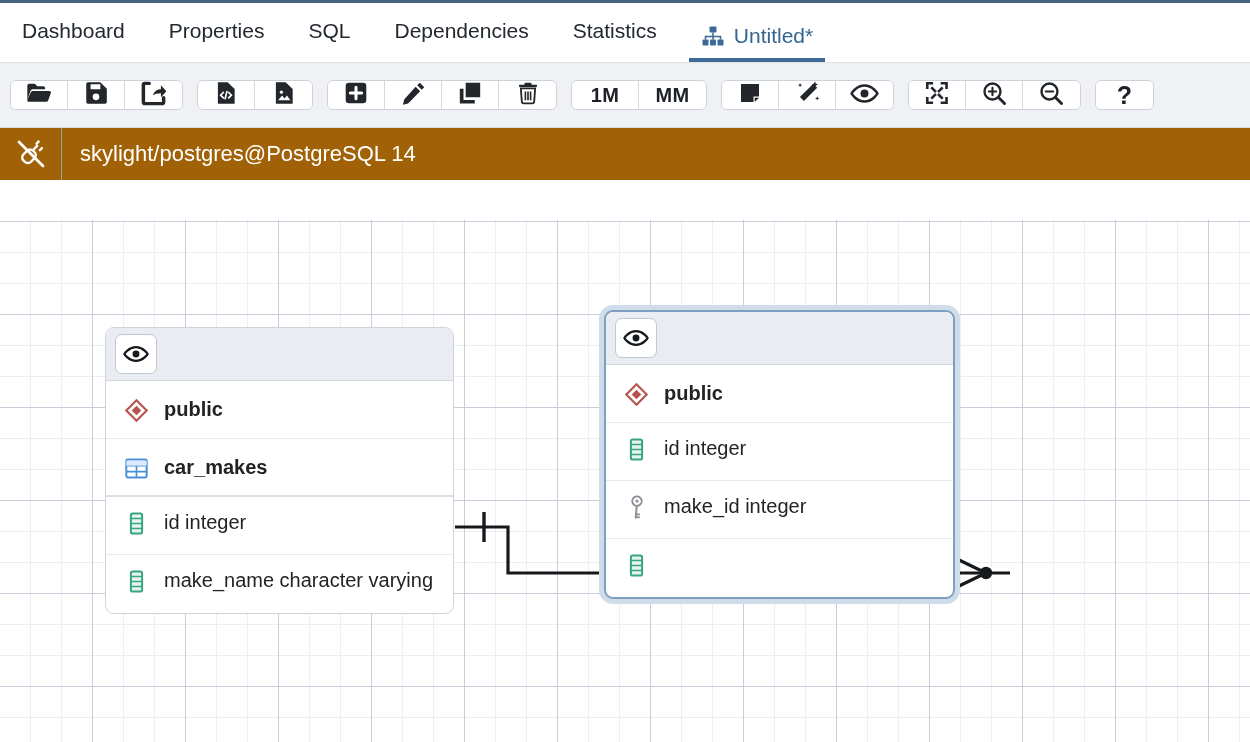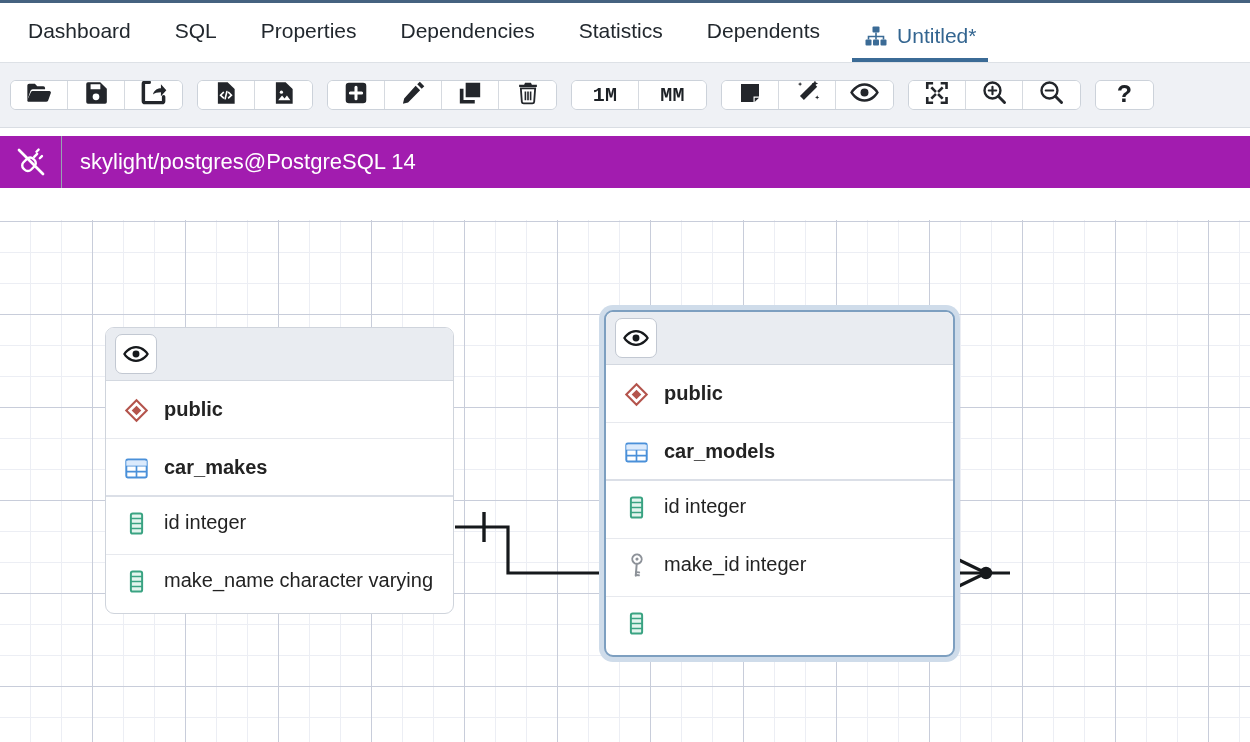--- a/index.html
+++ b/index.html
@@ -11,21 +11,21 @@
   }
 
   #app { position: relative; width: 1250px; height: 742px; }
 
   
   .tabbar {
     position: absolute; left: 0; top: 0; width: 1250px; height: 63px;
     background: #ffffff;
     border-bottom: 1px solid #dde1e6;
     display: flex; align-items: stretch;
-    padding-left: 6px;
+    padding-left: 0;
   }
   .tabbar::before {
     content: ""; position: absolute; left: 0; top: 0; width: 1250px; height: 3px;
     background: #456280;
   }
   .tab {
     display: flex; align-items: center; gap: 9px;
     padding: 0 22px;
     font-size: 21px; color: #22282e;
     position: relative; white-space: nowrap;
@@ -46,39 +46,38 @@
     padding: 0 10px; gap: 14px;
     border-bottom: 1px solid #d9dde3;
   }
   .tgroup {
     display: flex; align-items: flex-start;
     background: #ffffff;
     border: 1px solid #ccd2da;
     border-radius: 6px;
     height: 30px;
     overflow: hidden;
-    font-family: Liberation Mono, monospace;
   }
   .tbtn {
     width: 57px; height: 100%;
     display: flex; align-items: center; justify-content: center;
     background: #ffffff;
     border-right: 1px solid #d6dae0;
     cursor: pointer;
     color: #26292e;
   }
   .tbtn:last-child { border-right: none; }
   .tbtn.wide { width: 67px; }
   .tbtn .lbl { font-size: 20px; font-weight: bold; letter-spacing: .3px; color: #1d2126; }
   .tbtn .qm  { font-size: 25px; font-weight: bold; color: #1d2126; }
 
   
   .connbar {
-    position: absolute; left: 0; top: 136px; width: 1250px; height: 52px;
-    background: #a21caf;
+    position: absolute; left: 0; top: 128px; width: 1250px; height: 52px;
+    background: #a16207;
     display: flex; align-items: center;
     color: #ffffff;
   }
   .conn-icon {
     width: 62px; height: 100%;
     display: flex; align-items: center; justify-content: center;
     border-right: 1px solid #97a3b0;
   }
   .conn-text { padding-left: 18px; font-size: 22px; color: #ffffff; }
 
@@ -145,33 +144,30 @@
 <body>
 
 <div id="app">
 
   <div class="tabbar">
 
     <div class="tab">
       <span>Dashboard</span>
     </div>
     <div class="tab">
+      <span>Properties</span>
+    </div>
+    <div class="tab">
       <span>SQL</span>
-    </div>
-    <div class="tab">
-      <span>Properties</span>
     </div>
     <div class="tab">
       <span>Dependencies</span>
     </div>
     <div class="tab">
       <span>Statistics</span>
-    </div>
-    <div class="tab">
-      <span>Dependents</span>
     </div>
     <div class="tab active">
       <span class="tab-icon">
         <svg width="24" height="24" viewBox="0 0 24 24">
           <rect x="8.5" y="2.5" width="7" height="6" rx="1" fill="#3b6b96"></rect>
           <rect x="1.5" y="15.5" width="6" height="6" rx="1" fill="#3b6b96"></rect>
           <rect x="9" y="15.5" width="6" height="6" rx="1" fill="#3b6b96"></rect>
           <rect x="16.5" y="15.5" width="6" height="6" rx="1" fill="#3b6b96"></rect>
           <path d="M12 8.5v4M4.5 15.5v-3h15v3M12 12.5v3" stroke="#3b6b96" stroke-width="1.6" fill="none"></path>
         </svg>
@@ -426,30 +422,20 @@
       <div class="row bold">
         <span class="ico">
           <svg width="25" height="25" viewBox="0 0 24 24">
             <path d="M12 2.2L21.8 12 12 21.8 2.2 12z" fill="none" stroke="#b4544c" stroke-width="2"></path>
             <path d="M12 7.4L16.6 12 12 16.6 7.4 12z" fill="#b4544c"></path>
           </svg>
         </span>
         <span class="txt">public</span>
       </div>
 
-      <div class="row bold sep-strong">
-        <span class="ico">
-          <svg width="25" height="25" viewBox="0 0 24 24">
-            <rect x="2.2" y="3.4" width="19.6" height="17.2" rx="1.4" fill="none" stroke="#4a90d9" stroke-width="1.9"></rect>
-            <path d="M2.2 9.3h19.6M12 9.3v11.3M2.2 15h19.6" stroke="#4a90d9" stroke-width="1.6"></path>
-            <path d="M2.2 4.6h19.6v4.7H2.2z" fill="#dbeafc"></path>
-          </svg>
-        </span>
-        <span class="txt">car_models</span>
-      </div>
 
       <div class="row">
         <span class="ico">
           <svg width="21" height="25" viewBox="0 0 18 24">
             <rect x="3.6" y="2.4" width="10.8" height="19.2" rx="1.8" fill="#e4f5ee" stroke="#3aa382" stroke-width="1.9"></rect>
             <path d="M3.6 7.2h10.8M3.6 12h10.8M3.6 16.8h10.8" stroke="#3aa382" stroke-width="1.3"></path>
           </svg>
         </span>
         <span class="txt">id integer</span>
       </div>

